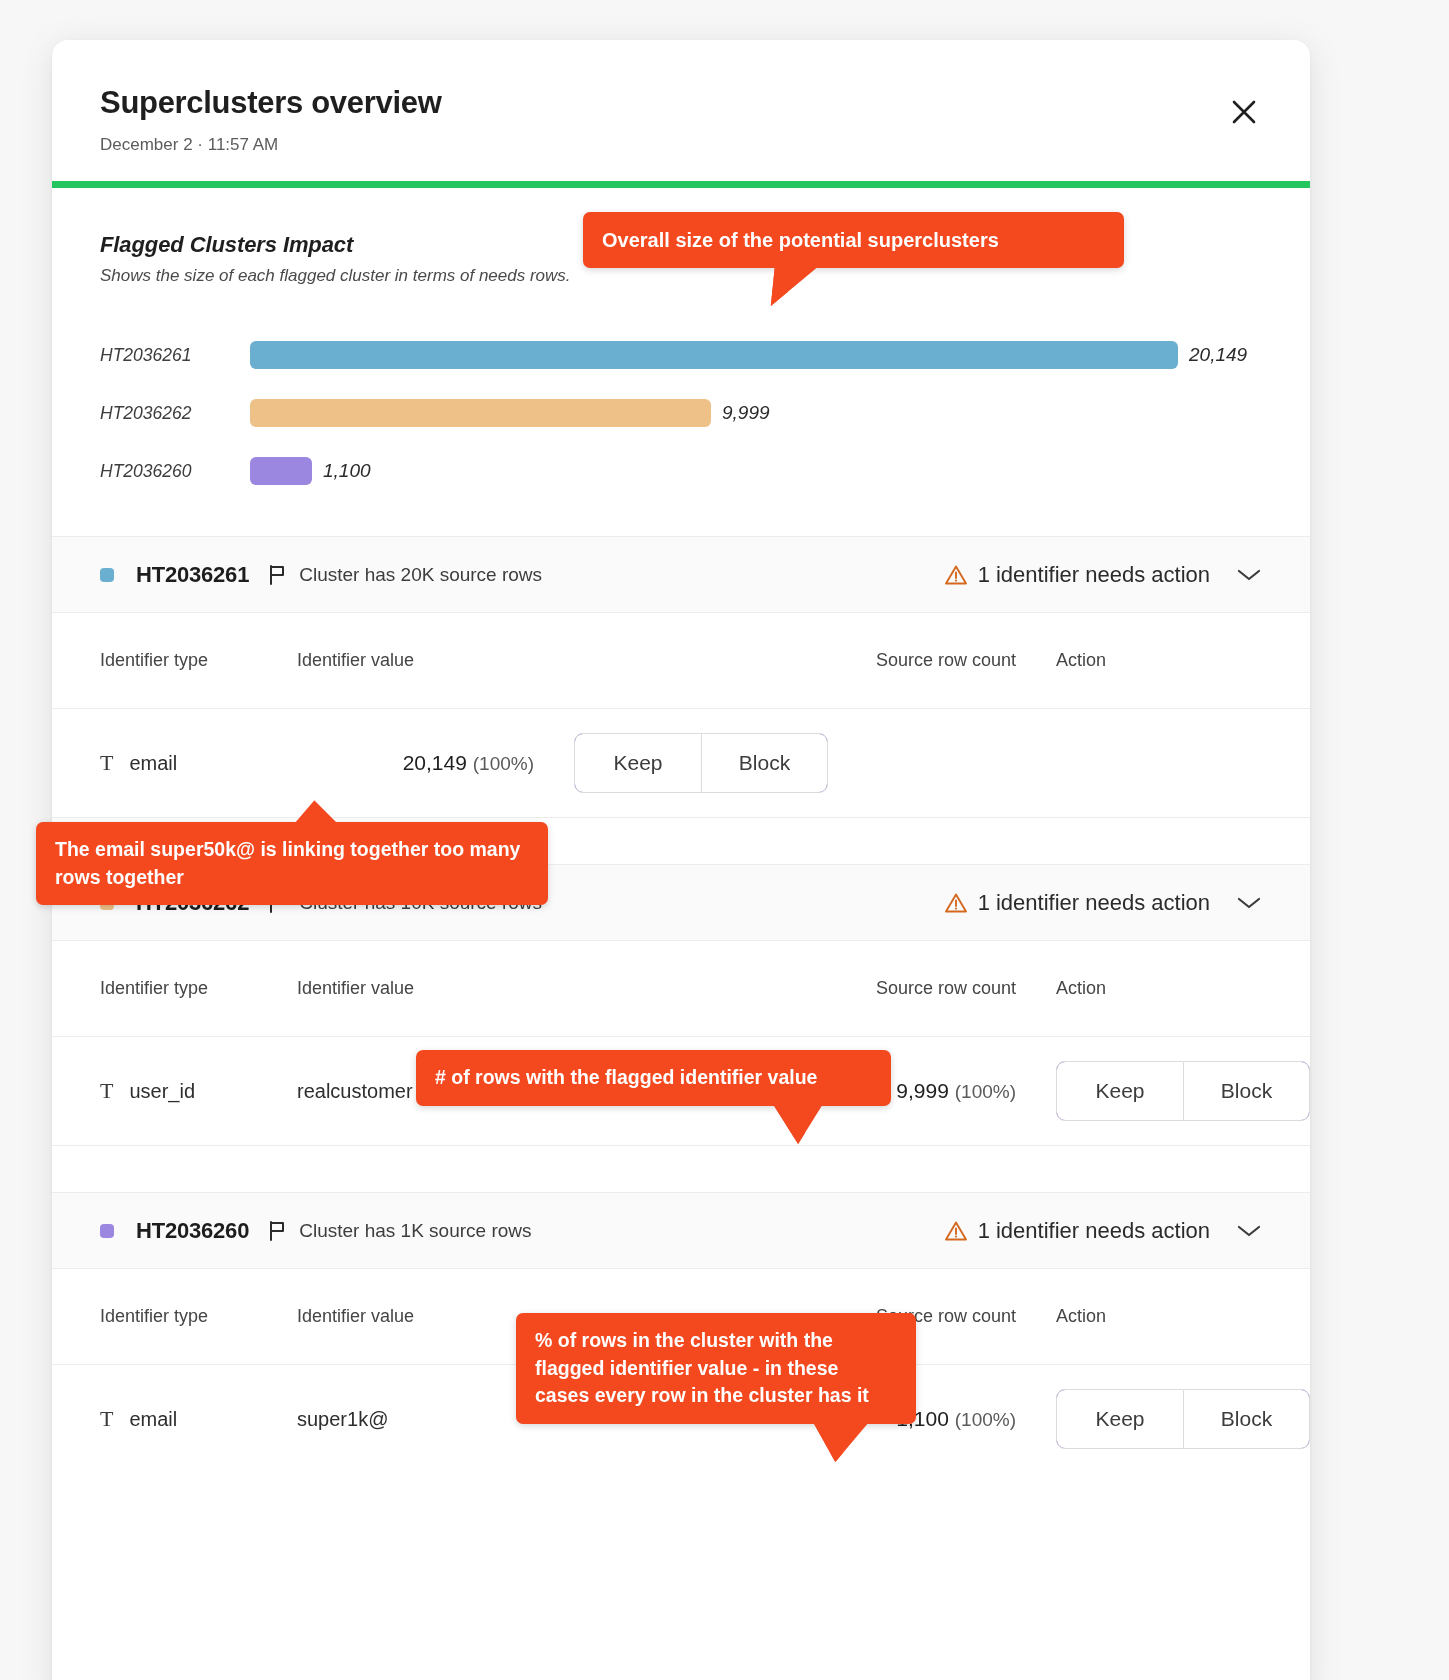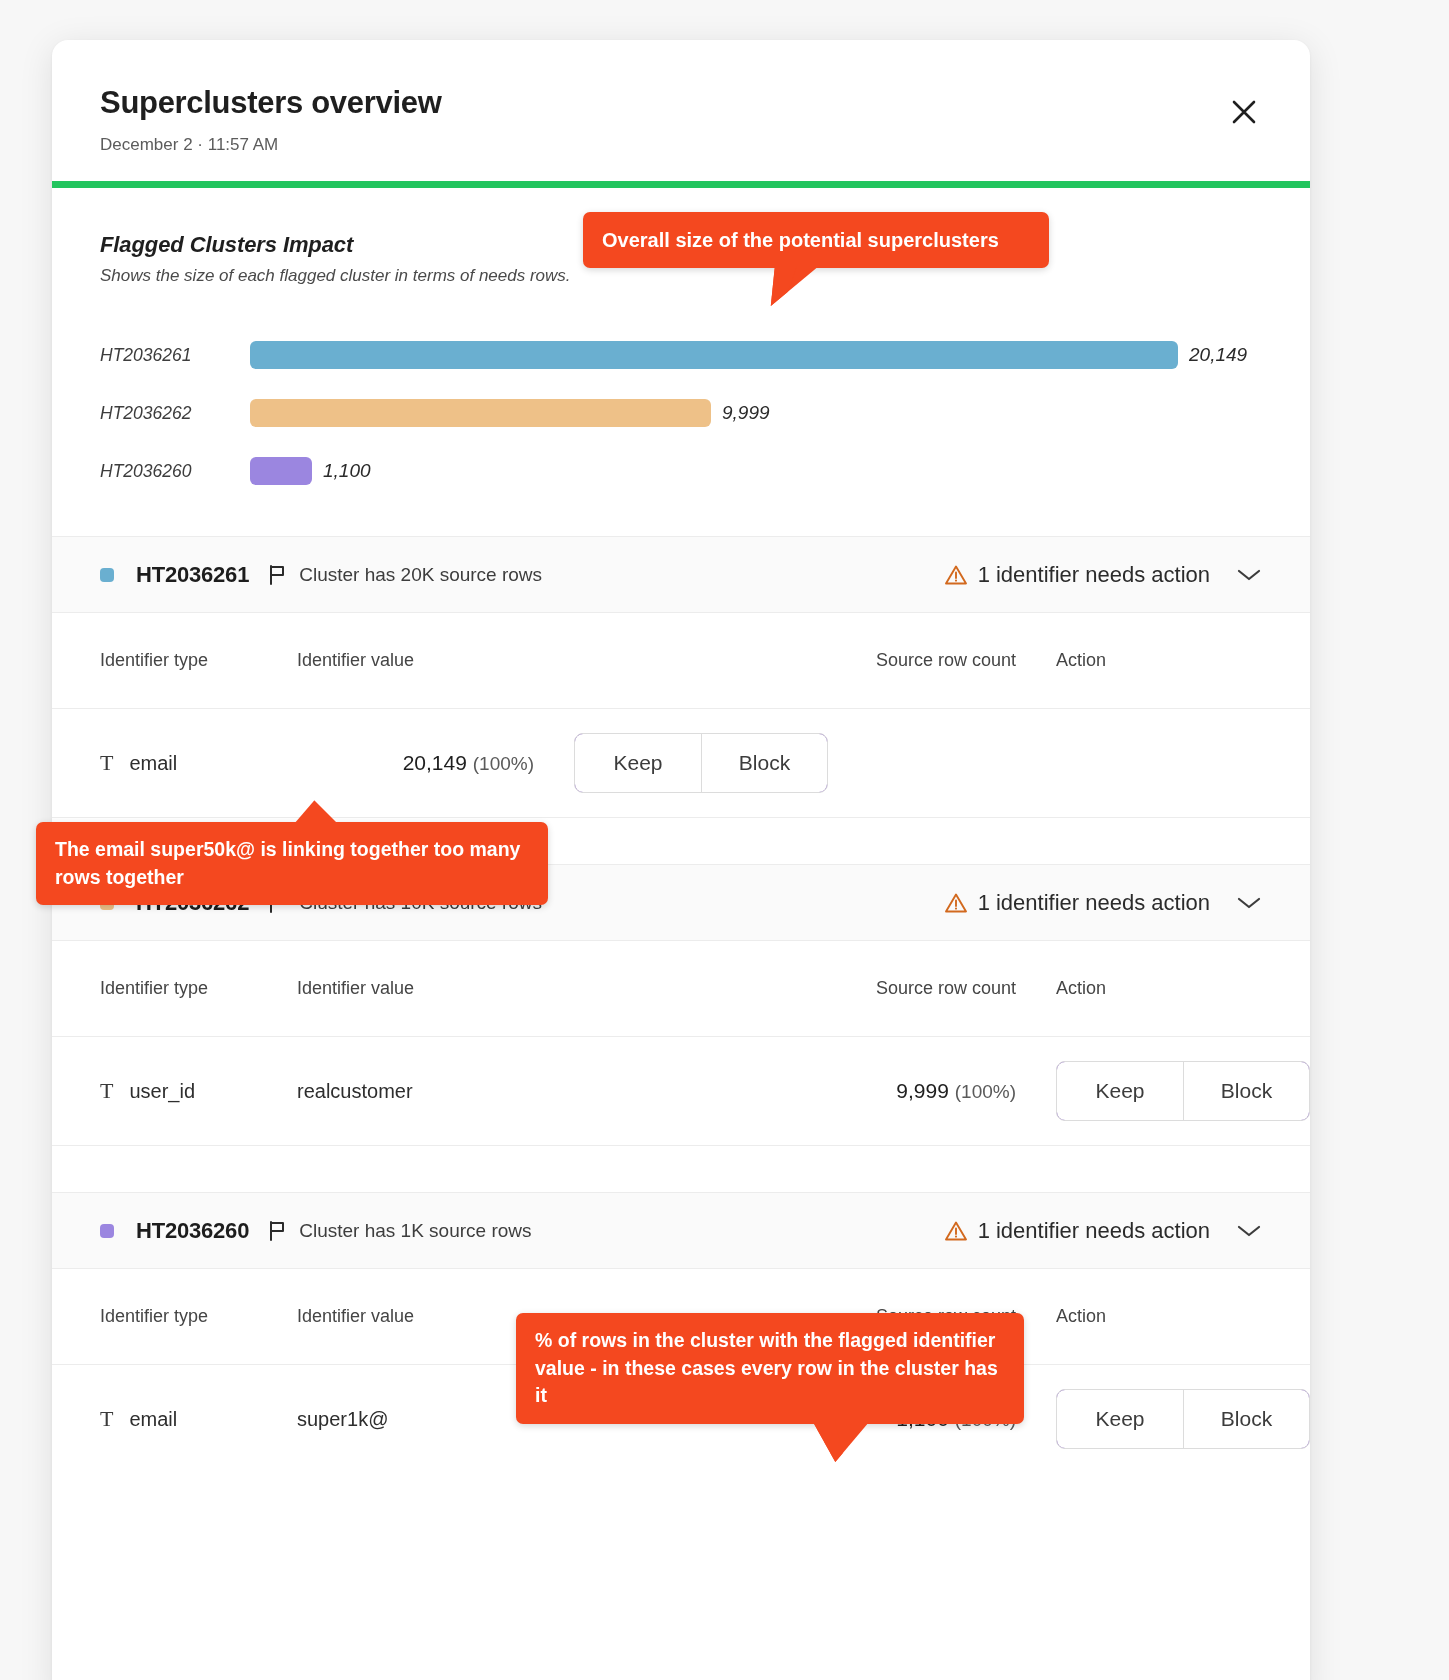--- a/index.html
+++ b/index.html
@@ -243,21 +243,21 @@
     box-shadow: 0 2px 7px rgba(0,0,0,0.16);
     z-index: 30;
   }
   .callout .tail {
     position: absolute;
     width: 0; height: 0;
   }
 
   #callout-superclusters {
     left: 583px; top: 212px;
-    width: 466px;
+    width: 541px;
     font-size: 20px;
   }
   #callout-superclusters .tail {
     left: 185px; bottom: -38px;
     border-left: 22px solid #F4481F;
     border-right: 22px solid transparent;
     border-top: 40px solid #F4481F;
     border-bottom: 0;
     transform: skewX(-19deg);
     clip-path: polygon(0 0, 100% 0, 22% 100%);
@@ -285,21 +285,21 @@
     right: 60px; bottom: -38px;
     border-left: 20px solid #F4481F;
     border-right: 30px solid transparent;
     border-top: 40px solid #F4481F;
     clip-path: polygon(0 0, 100% 0, 18% 100%);
     transform: skewX(22deg);
   }
 
   #callout-pct {
     left: 516px; top: 1313px;
-    width: 508px;
+    width: 400px;
     font-size: 19.5px;
   }
   #callout-pct .tail {
     left: 302px; bottom: -38px;
     border-left: 22px solid #F4481F;
     border-right: 34px solid transparent;
     border-top: 40px solid #F4481F;
     clip-path: polygon(0 0, 100% 0, 22% 100%);
     transform: skewX(14deg);
   }
@@ -490,18 +490,22 @@
   <div class="callout" id="callout-superclusters">
     <span>Overall size of the potential superclusters</span>
     <span class="tail"></span>
   </div>
 
   <div class="callout" id="callout-email">
     <span>The email super50k@ is linking together too many rows together</span>
     <span class="tail"></span>
   </div>
 
+  <div class="callout" id="callout-rows">
+    <span># of rows with the flagged identifier value</span>
+    <span class="tail"></span>
+  </div>
 
   <div class="callout" id="callout-pct">
     <span>% of rows in the cluster with the flagged identifier value - in these cases every row in the cluster has it</span>
     <span class="tail"></span>
   </div>
 </div>
 
 </body></html>

